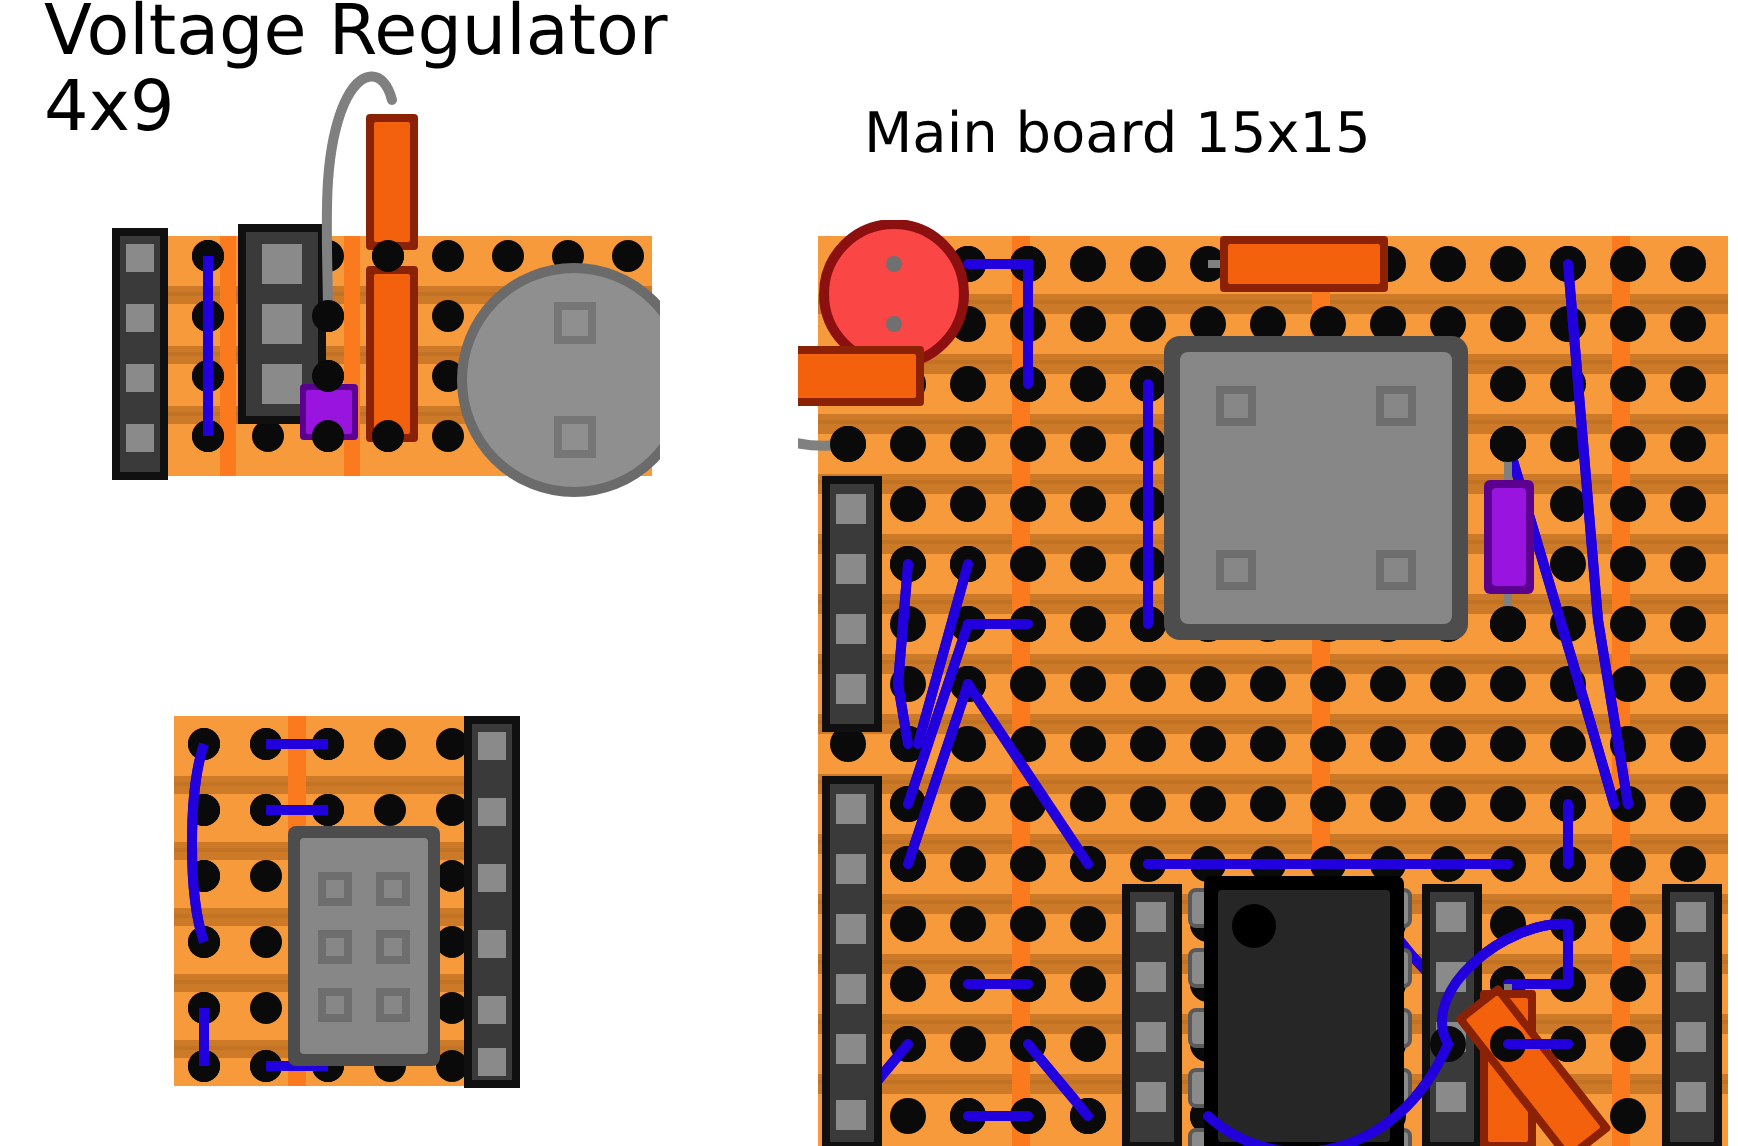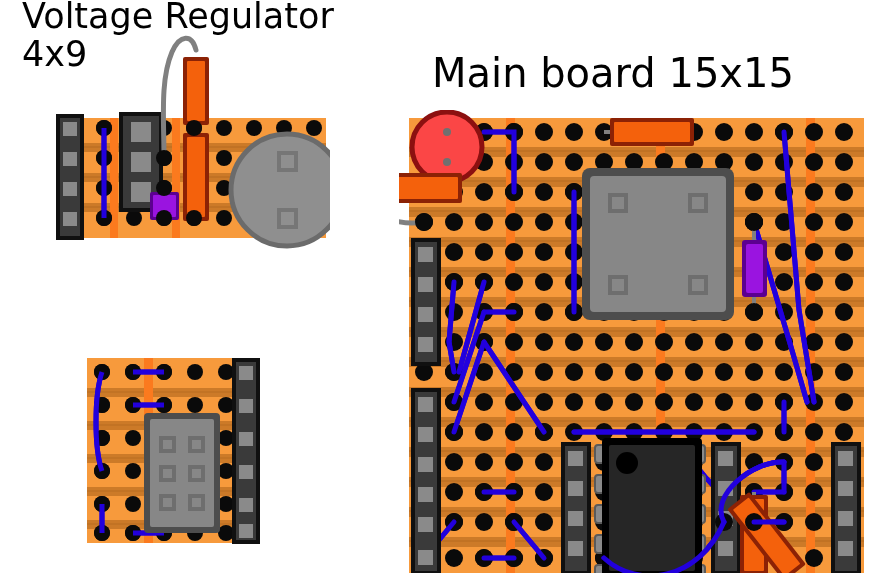--- a/index.html
+++ b/index.html
@@ -17,21 +17,21 @@
   }
   .label {
     position: absolute;
     color: #000000;
     font-family: "DejaVu Sans", sans-serif;
     font-weight: 400;
     white-space: pre;
     line-height: 1.08;
   }
   #vr-label { left: 22px; top: -2px; font-size: 35px; }
-  #mb-label { left: 432px; top: 52px; font-size: 40px; }
+  #mb-label { left: 432px; top: 52px; font-size: 28px; }
   #cam-label { left: 0px; top: 295px; font-size: 35px; }
 
   svg.board { position: absolute; display: block; }
 </style>
 </head>
 <body>
 
 <div id="root">
 
   <div class="label" id="vr-label">Voltage Regulator

